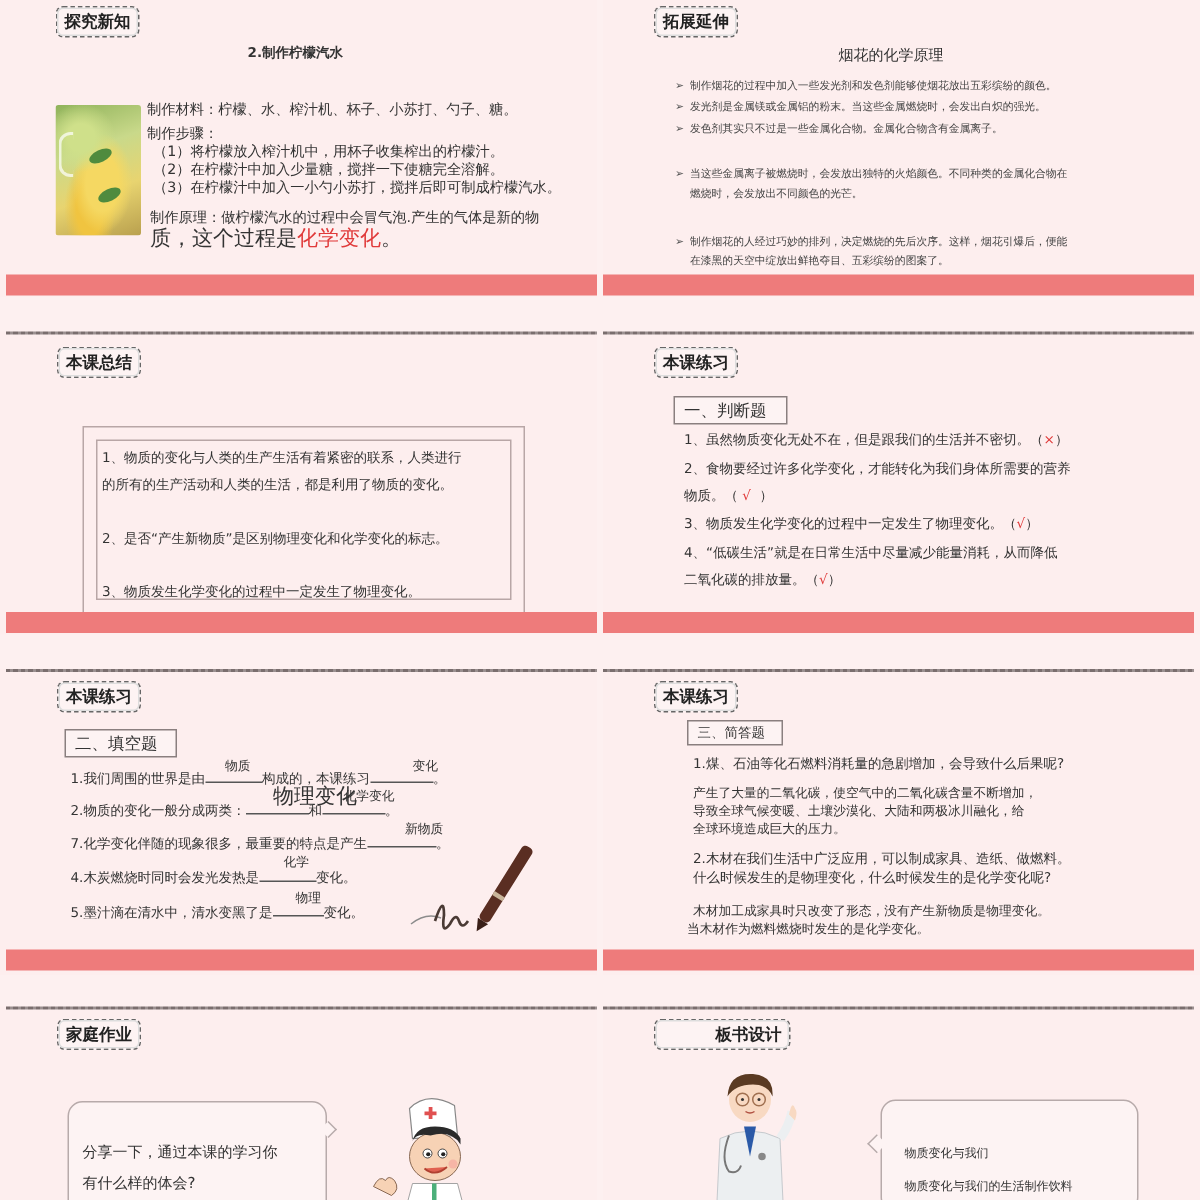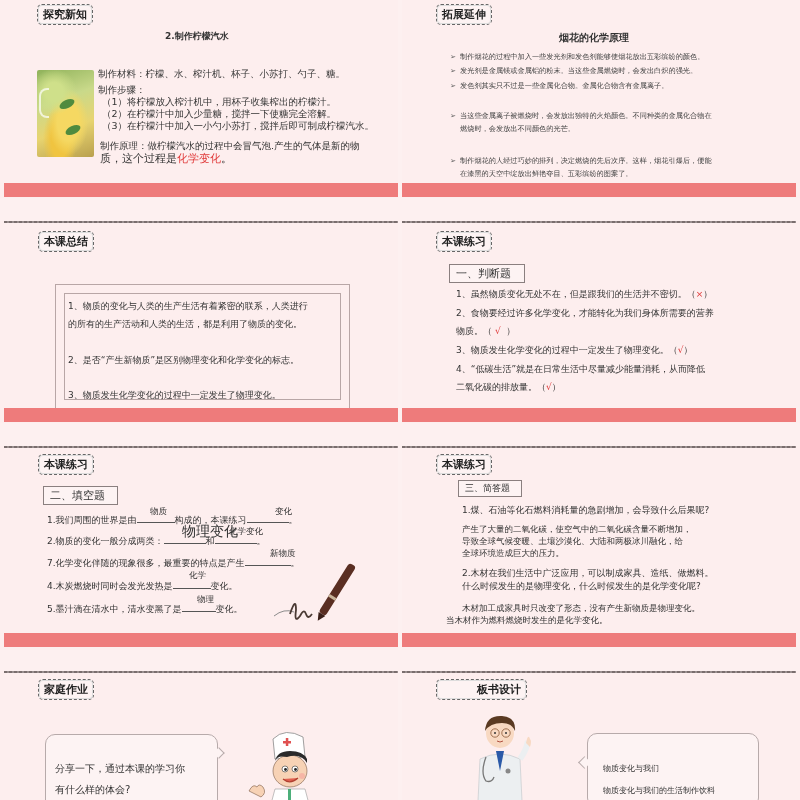--- a/index.html
+++ b/index.html
@@ -59,29 +59,29 @@
     <div class="leaf" style="left:22px;top:30px;"></div>
     <div class="leaf" style="left:28px;top:56px;"></div>
     <div style="position:absolute;left:2px;top:18px;width:10px;height:30px;border:2px solid rgba(255,255,255,0.7);border-right:none;border-radius:8px 0 0 8px;"></div>
   </div>
   <div class="txt" style="left:98px;top:67px;font-size:9.5px;">制作材料：柠檬、水、榨汁机、杯子、小苏打、勺子、糖。</div>
   <div class="txt" style="left:98px;top:83px;font-size:9.5px;">制作步骤：</div>
   <div class="txt" style="left:102px;top:95px;font-size:9.5px;">（1）将柠檬放入榨汁机中，用杯子收集榨出的柠檬汁。</div>
   <div class="txt" style="left:102px;top:107px;font-size:9.5px;">（2）在柠檬汁中加入少量糖，搅拌一下使糖完全溶解。</div>
   <div class="txt" style="left:102px;top:119px;font-size:9.5px;">（3）在柠檬汁中加入一小勺小苏打，搅拌后即可制成柠檬汽水。</div>
   <div class="txt" style="left:100px;top:139px;font-size:9.5px;">制作原理：做柠檬汽水的过程中会冒气泡.产生的气体是新的物</div>
-  <div class="txt" style="left:100px;top:152px;font-size:11px;text-align:right;">
+  <div class="txt" style="left:100px;top:152px;font-size:14px;text-align:right;">
     <span>质，这个过程是</span><span class="red">化学变化</span><span>。</span>
   </div>
   <div class="pinkbar" style="left:4px;top:183px;width:394px;"></div>
 </div>
 
 <div class="slide s2">
   <div class="tag" style="left:34px;top:4px;">拓展延伸</div>
-  <div class="txt" style="left:157px;top:31px;font-size:10px;font-weight:bold;">烟花的化学原理</div>
+  <div class="txt" style="left:157px;top:31px;font-size:10px;font-weight:normal;">烟花的化学原理</div>
   <div class="li" style="left:48px;top:51px;"><span class="arrow">➢</span><span>制作烟花的过程中加入一些发光剂和发色剂能够使烟花放出五彩缤纷的颜色。</span></div>
   <div class="li" style="left:48px;top:65px;"><span class="arrow">➢</span><span>发光剂是金属镁或金属铝的粉末。当这些金属燃烧时，会发出白炽的强光。</span></div>
   <div class="li" style="left:48px;top:80px;"><span class="arrow">➢</span><span>发色剂其实只不过是一些金属化合物。金属化合物含有金属离子。</span></div>
   <div class="li" style="left:48px;top:110px;"><span class="arrow">➢</span><span>当这些金属离子被燃烧时，会发放出独特的火焰颜色。不同种类的金属化合物在</span></div>
   <div class="li" style="left:58px;top:123px;">燃烧时，会发放出不同颜色的光芒。</div>
   <div class="li" style="left:48px;top:155px;"><span class="arrow">➢</span><span>制作烟花的人经过巧妙的排列，决定燃烧的先后次序。这样，烟花引爆后，便能</span></div>
   <div class="li" style="left:58px;top:168px;">在漆黑的天空中绽放出鲜艳夺目、五彩缤纷的图案了。</div>
   <div class="pinkbar" style="left:0;top:183px;width:394px;"></div>
 </div>
 
@@ -163,21 +163,21 @@
 <div class="slide s6">
   <div class="tag" style="left:34px;top:8px;">本课练习</div>
   <div class="section-box" style="left:56px;top:34px;width:64px;font-size:9px;">三、简答题</div>
   <div class="txt" style="left:60px;top:57px;font-size:9px;">1.煤、石油等化石燃料消耗量的急剧增加，会导致什么后果呢?</div>
   <div class="txt red" style="left:60px;top:89px;font-size:8.5px;line-height:12px;">导致全球气候变暖、土壤沙漠化、大陆和两极冰川融化，给</div>
   <div class="txt red" style="left:60px;top:77px;font-size:8.5px;line-height:12px;">产生了大量的二氧化碳，使空气中的二氧化碳含量不断增加，</div>
   <div class="txt red" style="left:60px;top:101px;font-size:8.5px;line-height:12px;">全球环境造成巨大的压力。</div>
   <div class="txt" style="left:60px;top:121px;font-size:9px;line-height:13px;">2.木材在我们生活中广泛应用，可以制成家具、造纸、做燃料。</div>
   <div class="txt" style="left:60px;top:134px;font-size:9px;line-height:13px;">什么时候发生的是物理变化，什么时候发生的是化学变化呢?</div>
   <div class="txt red" style="left:60px;top:156px;font-size:8.5px;line-height:12px;text-align:center;">木材加工成家具时只改变了形态，没有产生新物质是物理变化。</div>
-  <div class="txt red" style="left:44px;top:168px;font-size:8.5px;line-height:12px;">当木材作为燃料燃烧时发生的是化学变化。</div>
+  <div class="txt red" style="left:56px;top:168px;font-size:8.5px;line-height:12px;">当木材作为燃料燃烧时发生的是化学变化。</div>
   <div class="pinkbar" style="left:0;top:187px;width:394px;"></div>
 </div>
 
 <div class="slide s7">
   <div class="tag" style="left:38px;top:8px;">家庭作业</div>
   <div class="bubble" style="left:45px;top:63px;width:173px;height:80px;"></div>
   <div style="position:absolute;left:215px;top:78px;width:8px;height:8px;background:#fdf3f3;border-top:1px solid #b7aaaa;border-right:1px solid #b7aaaa;transform:rotate(45deg);"></div>
   <div class="txt" style="left:55px;top:90px;font-size:10px;line-height:16px;">分享一下，通过本课的学习你</div>
   <div class="txt" style="left:55px;top:111px;font-size:10px;line-height:16px;">有什么样的体会?</div>
 

